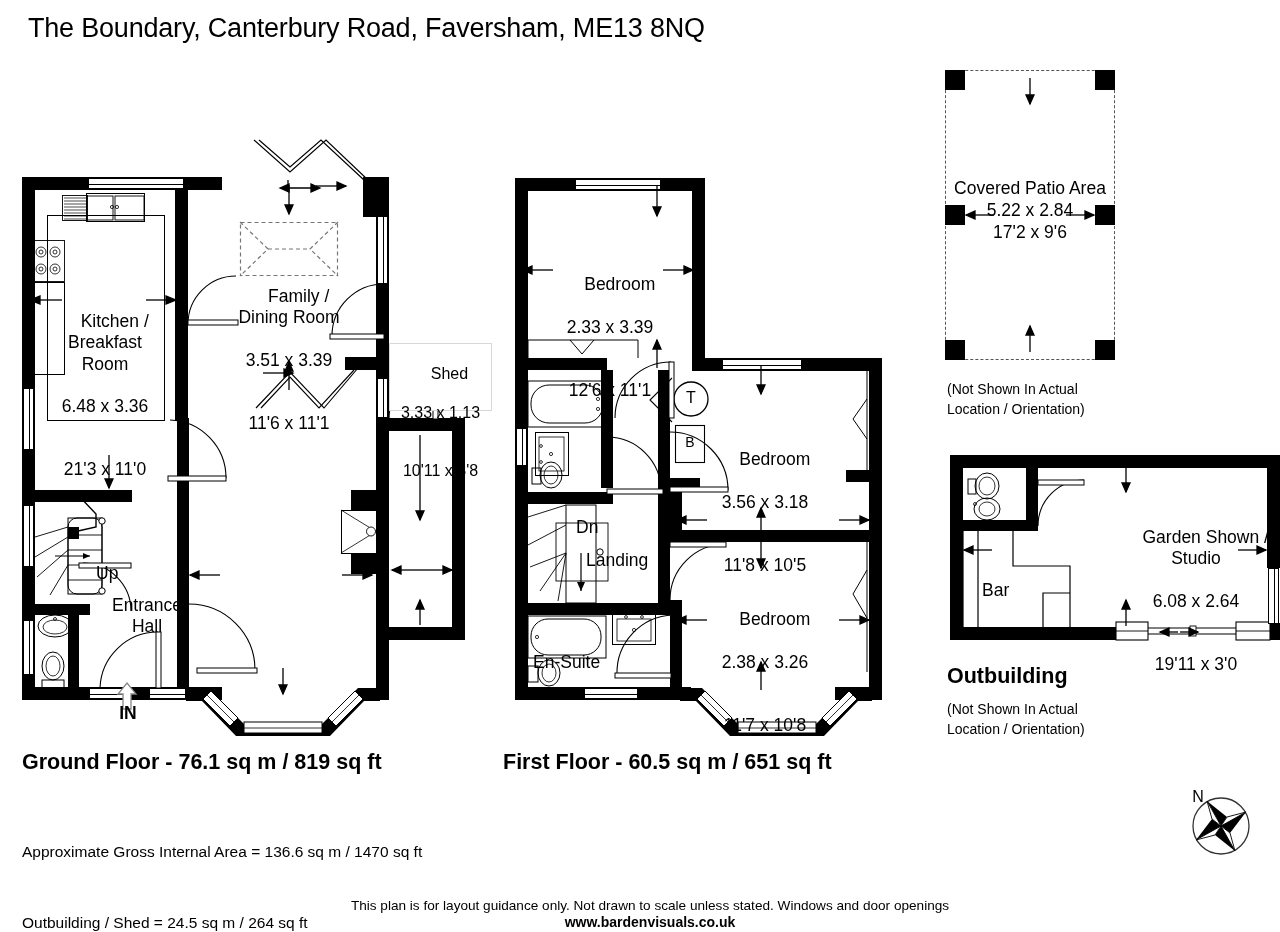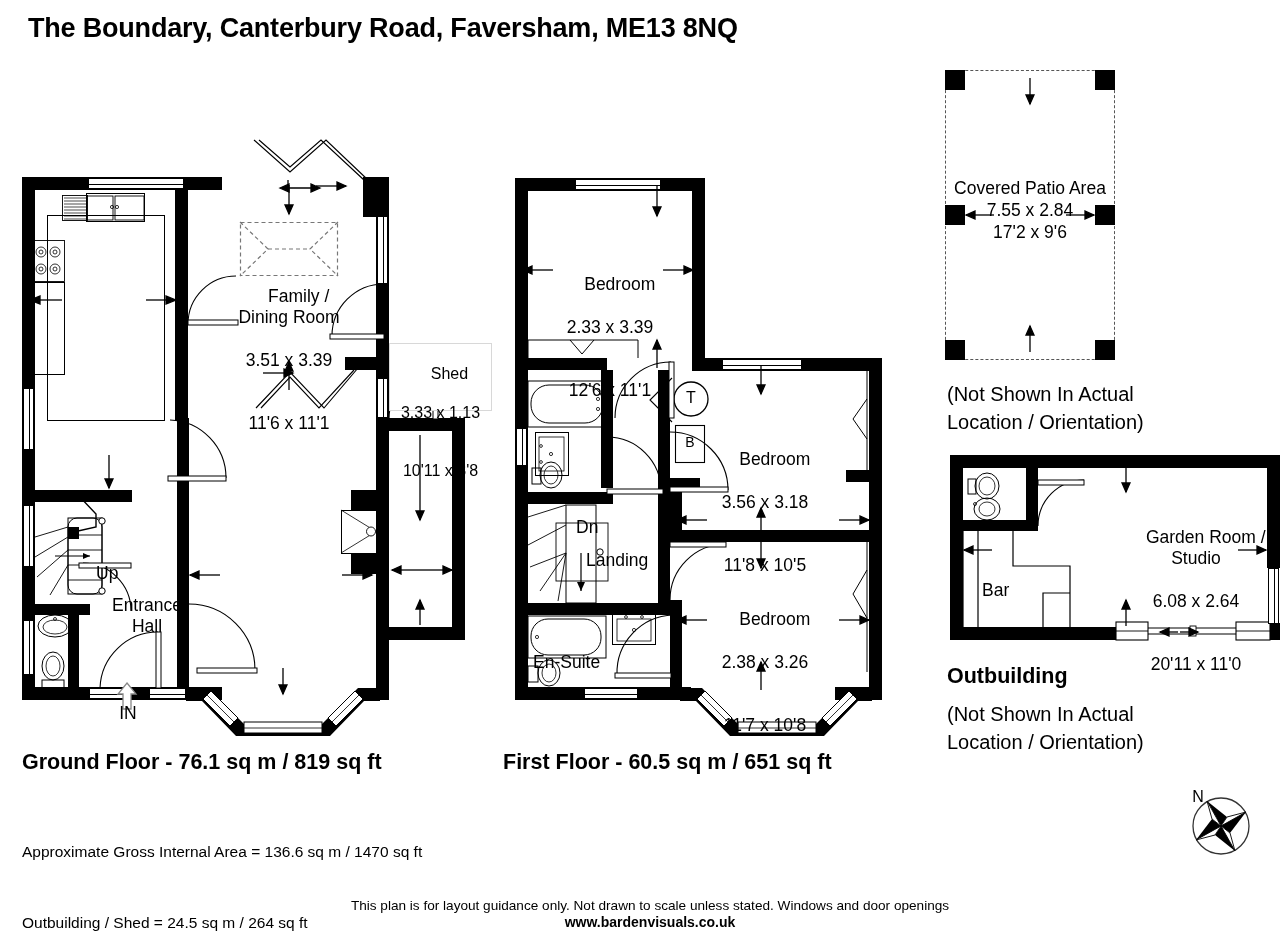--- a/index.html
+++ b/index.html
@@ -4,25 +4,25 @@
 <style>
   html,body{margin:0;padding:0;background:#ffffff;}
   body{width:1280px;height:932px;position:relative;overflow:hidden;
        font-family:"Liberation Sans","DejaVu Sans",sans-serif;color:#000;}
   .abs{position:absolute;}
   .wall{position:absolute;background:#000;}
   .thin2{position:absolute;border:1.1px solid #000;box-sizing:border-box;background:transparent;}
   .lbl{position:absolute;text-align:center;line-height:1.21;white-space:pre;}
   .rm{font-size:17.5px;}
   .rm-sm{font-size:16px;}
-  .title{position:absolute;font-size:27px;font-weight:bold;letter-spacing:-0.2px;}
+  .title{position:absolute;font-size:27px;font-weight:normal;letter-spacing:-0.2px;}
   .floortitle{position:absolute;font-size:21.5px;font-weight:bold;}
   .bold-cap{position:absolute;font-size:21.5px;font-weight:bold;}
   .area{position:absolute;font-size:15.5px;line-height:1.52;white-space:pre;}
-  .note{position:absolute;font-size:20px;line-height:1.4;white-space:pre;}
+  .note{position:absolute;font-size:14px;line-height:1.4;white-space:pre;}
   .disc{position:absolute;font-size:13.6px;line-height:1.42;text-align:center;white-space:pre;}
   .dash{position:absolute;border:1.5px dashed #555;box-sizing:border-box;}
   .win{position:absolute;background:#fff;border:1.3px solid #000;box-sizing:border-box;}
   .win:after{content:"";position:absolute;left:0;right:0;top:50%;height:1.2px;background:#000;}
   .winv{position:absolute;background:#fff;border:1.3px solid #000;box-sizing:border-box;}
   .winv:after{content:"";position:absolute;top:0;bottom:0;left:50%;width:1.2px;background:#000;}
   svg{position:absolute;overflow:visible;}
   .sq{position:absolute;background:#000;}
   .leadbox{position:absolute;border:1px solid #d8d8d8;background:#fff;box-sizing:border-box;}
 </style>
@@ -241,40 +241,47 @@
     <g stroke="#000" stroke-width="1.3" fill="#000">
       <line x1="4" y1="10" x2="40" y2="10"></line>
       <polygon points="2,10 11,6 11,14"></polygon>
         <polygon points="42,10 33,6 33,14"></polygon>
     </g>
   </svg>
   <svg style="left:116px;top:683px;" width="22" height="28" viewBox="0 0 22 28">
     <polygon points="11,0 20,11 15,11 15,26 7,26 7,11 2,11" fill="#fff" stroke="#888" stroke-width="1.3"></polygon>
   </svg>
 
+  <div class="lbl rm" style="left:30px;top:290px;width:150px;">
+    <span>Kitchen /
+Breakfast
+Room</span>
+    <span style="display:block">6.48 x 3.36</span>
+    <span style="display:block">21'3 x 11'0</span>
+  </div>
 
   <div class="lbl rm" style="left:222px;top:265px;width:134px;">
     <span>Family /
 Dining Room</span>
     <span style="display:block">3.51 x 3.39</span>
     <span style="display:block">11'6 x 11'1</span>
   </div>
 
 
   <div class="leadbox" style="left:389px;top:343px;width:103px;height:68px;"></div>
   <div class="lbl rm-sm" style="left:389px;top:345px;width:103px;">
     <span>Shed</span>
     <span style="display:block">3.33 x 1.13</span>
     <span style="display:block">10'11 x 3'8</span>
   </div>
 
   <div class="lbl rm" style="left:92px;top:595px;width:110px;text-align:center;">Entrance
 Hall</div>
   <div class="lbl rm" style="left:96px;top:563px;width:34px;text-align:left;">Up</div>
-  <div class="lbl rm" style="left:108px;top:703px;width:40px;text-align:center;font-weight:normal;">IN</div>
+  <div class="lbl rm" style="left:108px;top:703px;width:40px;text-align:center;font-weight:bold;">IN</div>
 </div>
 
 <div class="floortitle" style="left:22px;top:750px;">Ground Floor - 76.1 sq m / 819 sq ft</div>
 
 <div class="abs" style="left:495px;top:0;width:410px;height:740px;">
 
   <div class="wall" style="left:20px;top:178px;width:190px;height:13px;"></div>
   <div class="wall" style="left:20px;top:178px;width:13px;height:522px;"></div>
   <div class="wall" style="left:20px;top:687px;width:176px;height:13px;"></div>
   <div class="wall" style="left:197px;top:178px;width:13px;height:193px;"></div>
@@ -482,21 +489,21 @@
       <line x1="100" y1="302" x2="100" y2="276"></line>
         <polygon points="100,276 96,285 104,285"></polygon>
       <line x1="36" y1="165" x2="64" y2="165"></line>
         <polygon points="36,165 45,161 45,169"></polygon>
       <line x1="164" y1="165" x2="136" y2="165"></line>
         <polygon points="164,165 155,161 155,169"></polygon>
     </g>
   </svg>
 
   <div class="lbl rm" style="left:5px;top:128px;width:190px;">Covered Patio Area</div>
-  <div class="lbl rm" style="left:5px;top:150px;width:190px;">7.55 x 2.84</div>
+  <div class="lbl rm" style="left:5px;top:150px;width:190px;">5.22 x 2.84</div>
   <div class="lbl rm" style="left:5px;top:172px;width:190px;">17'2 x 9'6</div>
 </div>
 
 <div class="note" style="left:947px;top:380px;">(Not Shown In Actual
 Location / Orientation)</div>
 
 <div class="abs" style="left:930px;top:440px;width:350px;height:230px;">
 
   <div class="wall" style="left:20px;top:15px;width:330px;height:13px;"></div>
   <div class="wall" style="left:20px;top:15px;width:13px;height:185px;"></div>
@@ -552,24 +559,24 @@
       <line x1="336" y1="110" x2="308" y2="110"></line>
         <polygon points="336,110 327,106 327,114"></polygon>
       <line x1="230" y1="192" x2="248" y2="192"></line>
         <polygon points="230,192 239,188 239,196"></polygon>
       <line x1="268" y1="192" x2="250" y2="192"></line>
         <polygon points="268,192 259,188 259,196"></polygon>
     </g>
   </svg>
 
   <div class="lbl rm" style="left:186px;top:66px;width:160px;">
-    <span>Garden Room /
+    <span>Garden Shown /
 Studio</span>
     <span style="display:block">6.08 x 2.64</span>
-    <span style="display:block">20'11 x 11'0</span>
+    <span style="display:block">19'11 x 3'0</span>
   </div>
   <div class="lbl rm" style="left:52px;top:140px;width:58px;text-align:left;">Bar</div>
 </div>
 
 <div class="bold-cap" style="left:947px;top:664px;text-align:center;">Outbuilding</div>
 <div class="note" style="left:947px;top:700px;">(Not Shown In Actual
 Location / Orientation)</div>
 
 <div class="area" style="left:22px;top:793px;">
   <div>Approximate Gross Internal Area = 136.6 sq m / 1470 sq ft</div>

